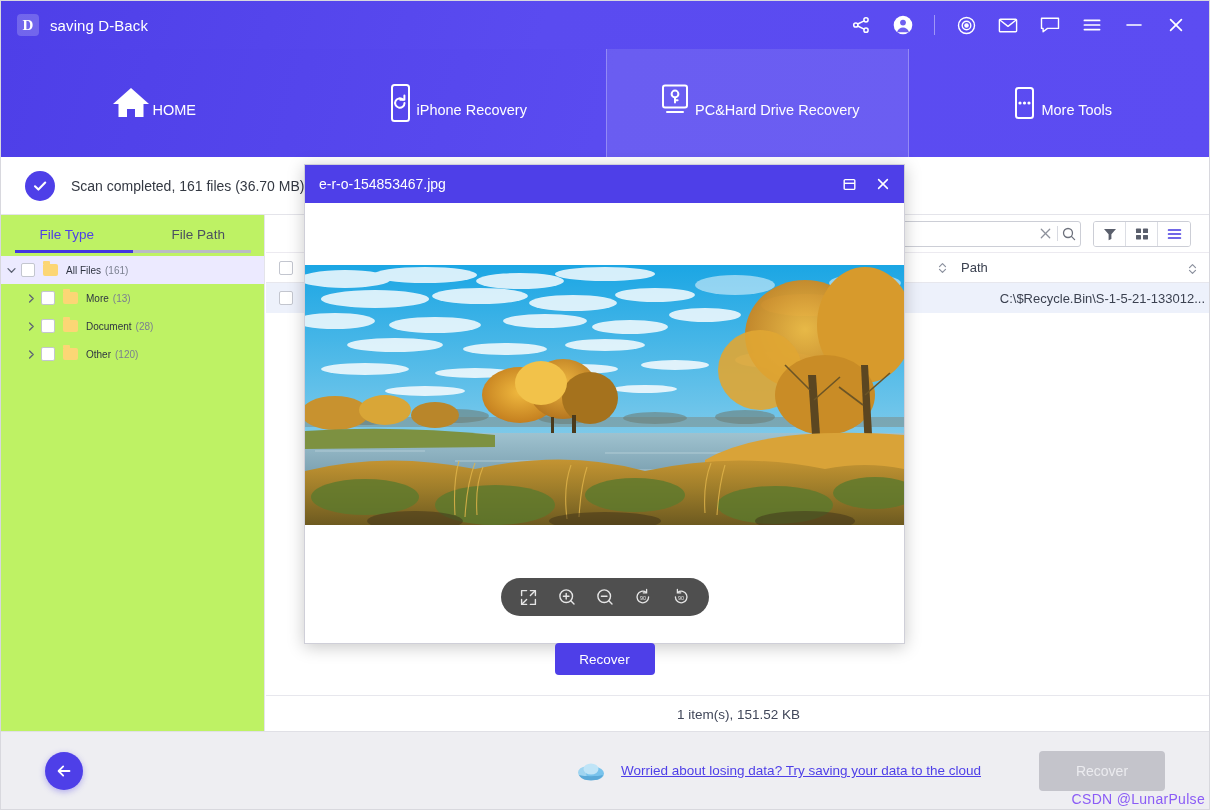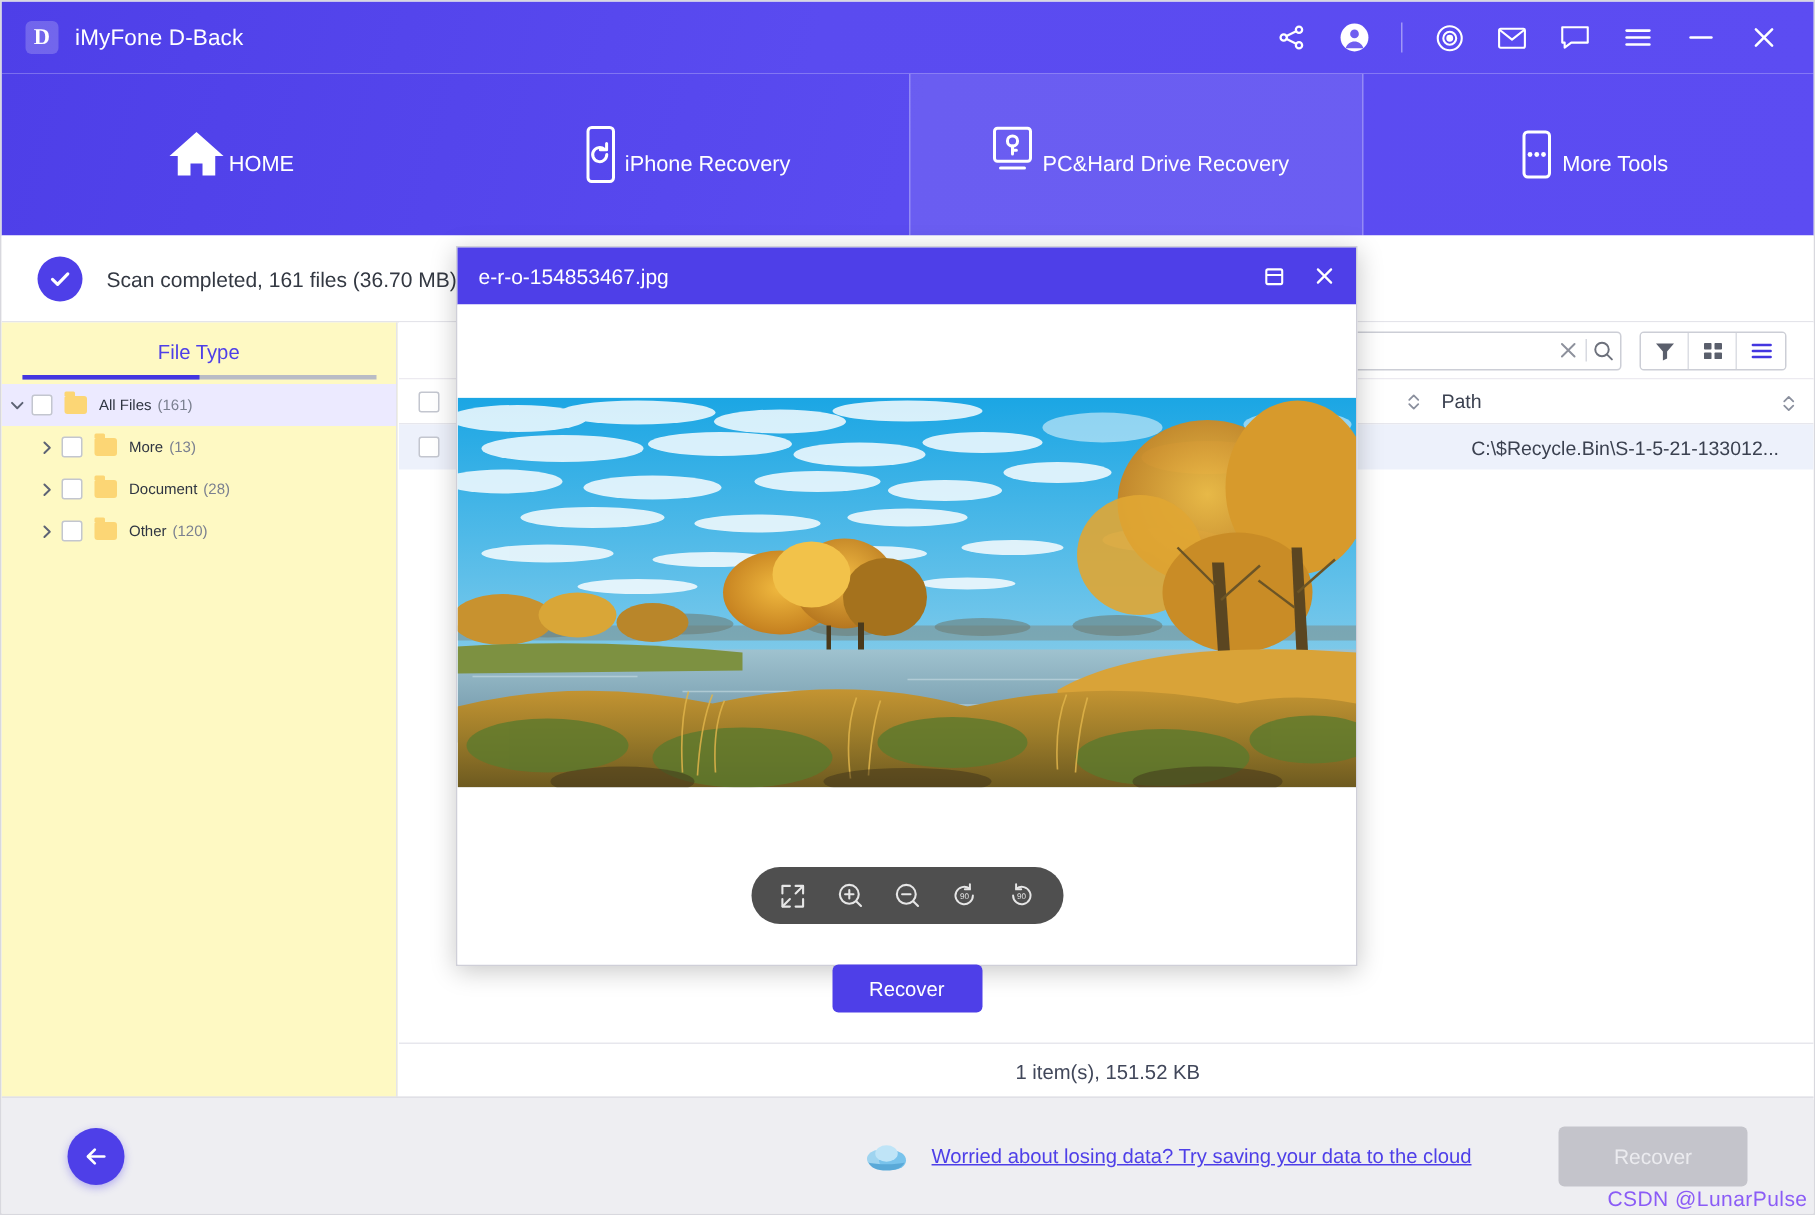--- a/index.html
+++ b/index.html
@@ -86,21 +86,21 @@
   }
   .scan-text {
     margin-left: 16px; font-size: 14px; color: #333842;
     white-space: nowrap;
   }
 
   
   .sidebar {
     position: absolute; left: 0; top: 214px;
     width: 264px; height: 518px;
-    background: #fef9c3;
+    background: #bef264;
     border-right: 1px solid #e4e4ea;
   }
   .side-tabs { display: flex; height: 38px; position: relative; }
   .side-tab {
     flex: 1 1 0; display: flex; align-items: center; justify-content: center;
     font-size: 13.5px; color: #4b5160; cursor: pointer;
   }
   .side-tab.active { color: #4e3fe8; }
   .side-tab-track {
     position: absolute; left: 14px; bottom: 0; width: 236px; height: 3px;
@@ -178,21 +178,21 @@
   .col-name { flex: 1; display: flex; align-items: center; }
   .col-path { width: 250px; display: flex; align-items: flex-end; }
   .sorter { margin-left: auto; margin-right: 14px; color: #8b909e; font-size: 10px;
             line-height: 7px; display: flex; flex-direction: column; }
 
   .row {
     display: flex; align-items: center; height: 30px;
     font-size: 13px; color: #3b4150;
   }
   .row.selected { background: #edf1fb; }
-  .row .col-path { justify-content: flex-end; padding-right: 25px; color: #3b4150; }
+  .row .col-path { justify-content: flex-end; padding-right: 6px; color: #3b4150; }
 
   .list-footer {
     position: absolute; left: 0; bottom: 0; width: 945px; height: 38px;
     border-top: 1px solid #e7e7ed;
     display: flex; align-items: center; justify-content: center;
     font-size: 13.5px; color: #41475a; background: #fff;
   }
 
   
   .bottombar {
@@ -262,21 +262,21 @@
     font-family: "Liberation Sans", sans-serif;
   }
 </style>
 </head>
 <body>
 
 <div id="app">
 
   <div class="titlebar">
     <div class="logo-badge">D</div>
-    <div class="app-title">iMyFone D-Back</div>
+    <div class="app-title">saving D-Back</div>
     <div class="tb-icons">
       <div class="tb-ico">
         <svg width="18" height="18" viewBox="0 0 18 18" fill="none" stroke="#fff" stroke-width="1.5" stroke-linecap="round">
           <circle cx="14" cy="3.8" r="2.1"></circle>
             <circle cx="3.8" cy="9" r="2.1"></circle>
             <circle cx="14" cy="14.2" r="2.1"></circle>
           <line x1="5.7" y1="8" x2="12.1" y2="4.8"></line>
             <line x1="5.7" y1="10" x2="12.1" y2="13.2"></line>
         </svg>
       </div>
@@ -378,20 +378,21 @@
       <svg width="18" height="18" viewBox="0 0 18 18" fill="none" stroke="#fff" stroke-width="2.1" stroke-linecap="round" stroke-linejoin="round">
         <path d="M4 9.3 L7.4 12.6 L14.2 5.6"></path>
       </svg>
     </div>
     <div class="scan-text">Scan completed, 161 files (36.70 MB) h</div>
   </div>
 
   <div class="sidebar">
     <div class="side-tabs">
       <div class="side-tab active">File Type</div>
+      <div class="side-tab">File Path</div>
       <div class="side-tab-track"></div>
       <div class="side-tab-ind"></div>
     </div>
 
     <div class="tree">
       <div class="tree-row root">
         <div class="caret">
           <svg width="9" height="7" viewBox="0 0 9 7" fill="none" stroke="#5d6374" stroke-width="1.3" stroke-linecap="round" stroke-linejoin="round">
               <path d="M1 1.6 L4.5 5.2 L8 1.6"></path>
             </svg>

